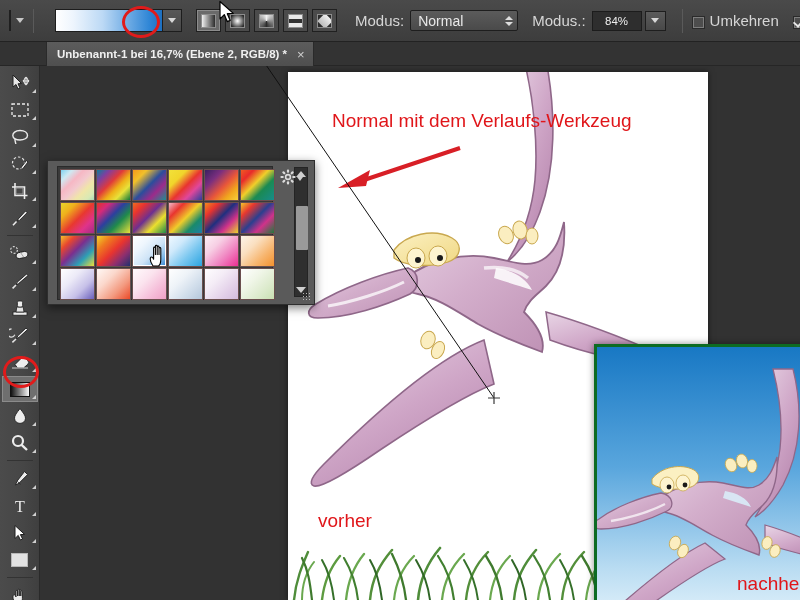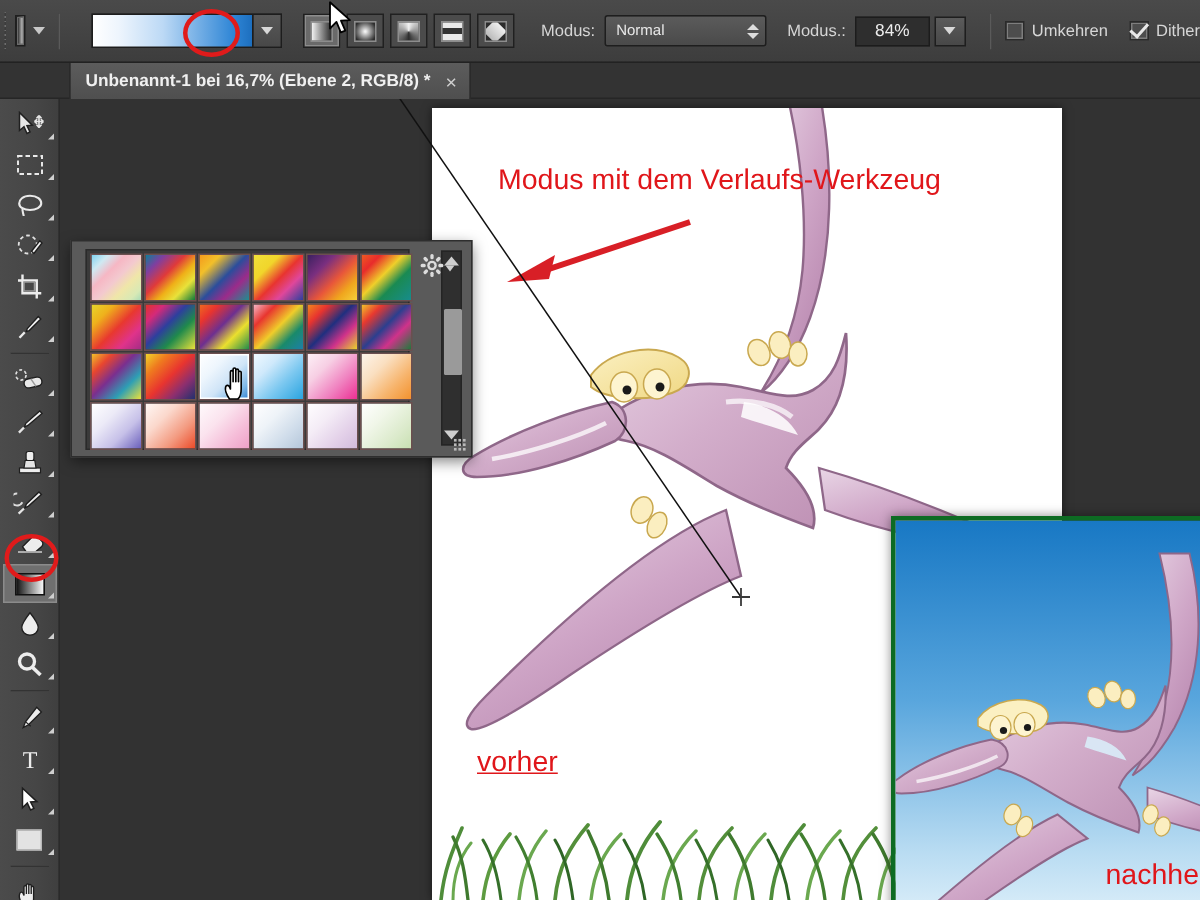--- a/index.html
+++ b/index.html
@@ -56,43 +56,43 @@
   .gtype.active { background: #6a6a6a; box-shadow: inset 0 0 0 1px #8d8d8d; }
   .gtype i { display: block; width: 15px; height: 14px; border: 1px solid #8d8d8d; }
   .gt-linear i { background: linear-gradient(to right,#f0f0f0,#2c2c2c); }
   .gt-radial i { background: radial-gradient(circle at 50% 50%,#f2f2f2 5%,#2e2e2e 85%); }
   .gt-angle  i { background: conic-gradient(from 180deg,#2c2c2c,#f2f2f2,#2c2c2c); }
   .gt-reflect i{ background: linear-gradient(to bottom,#e9e9e9 0 33%,#323232 33% 66%,#e9e9e9 66% 100%); }
   .gt-diamond i{ background: #2c2c2c; position: relative; overflow: hidden; }
   .gt-diamond i::after{ content:""; position:absolute; left:50%; top:50%; width:11px; height:11px;
     background: linear-gradient(#f0f0f0,#bbb); transform: translate(-50%,-50%) rotate(45deg); }
 
-  .lbl { color: #d6d6d6; font-size: 11px; white-space: nowrap; }
+  .lbl { color: #d6d6d6; font-size: 15px; white-space: nowrap; }
   .combo {
     height: 21px; min-width: 108px; margin-left: 6px;
     background: linear-gradient(#5b5b5b,#4a4a4a);
     border: 1px solid #1e1e1e; border-radius: 2px;
     display: flex; align-items: center; padding: 0 4px 0 7px;
-    color: #e9e9e9; font-size: 10px; justify-content: space-between;
+    color: #e9e9e9; font-size: 14px; justify-content: space-between;
   }
   .spinner { display:flex; flex-direction:column; gap:2px; margin-left:6px;}
   .spinner .up { width:0;height:0;border-left:4px solid transparent;border-right:4px solid transparent;border-bottom:4px solid #ddd;}
   .spinner .dn { width:0;height:0;border-left:4px solid transparent;border-right:4px solid transparent;border-top:4px solid #ddd;}
   .numfield {
     height: 20px; width: 50px; margin-left: 6px; background: #2e2e2e;
     border: 1px solid #1c1c1c; color: #ededed; font-size: 11.5px;
     display: flex; align-items: center; justify-content: center;
   }
   .numdrop {
     width: 21px; height: 20px; margin-left: 3px;
     background: linear-gradient(#5b5b5b,#484848); border: 1px solid #1e1e1e;
     display: flex; align-items: center; justify-content: center;
   }
   .numdrop .tri{width:0;height:0;border-left:4px solid transparent;border-right:4px solid transparent;border-top:5px solid #d8d8d8;}
-  .chk-wrap { display: flex; align-items: center; margin-left: 14px; }
+  .chk-wrap { display: flex; align-items: flex-end; margin-left: 14px; }
   .chk {
     width: 13px; height: 13px; background: #4d4d4d;
     border: 1px solid #2a2a2a; box-shadow: inset 0 0 0 1px #7e7e7e;
     position: relative; margin-right: 5px;
   }
   .chk.on::after {
     content: ""; position: absolute; left: 2px; top: -2px;
     width: 5px; height: 10px; border: solid #e8e8e8;
     border-width: 0 2px 2px 0; transform: rotate(42deg);
   }
@@ -521,28 +521,28 @@
           <path d="M346 62 C348 42 356 28 368 16" stroke="#6aa84f" stroke-width="2.3"></path>
           <path d="M358 62 C356 44 350 30 342 18" stroke="#417f30" stroke-width="2.2"></path>
           <path d="M370 62 C372 40 380 26 392 14" stroke="#538f3a" stroke-width="2.4"></path>
           <path d="M382 62 C380 46 374 32 368 22" stroke="#35702a" stroke-width="2"></path>
           <path d="M394 62 C396 42 404 28 414 18" stroke="#6aa84f" stroke-width="2.2"></path>
           <path d="M406 62 C404 44 398 30 390 18" stroke="#3f7a2e" stroke-width="2.3"></path>
           <path d="M416 62 C418 44 414 30 408 20" stroke="#4f8d3a" stroke-width="2"></path>
         </g>
       </svg>
 
-      <div class="anno-text" style="left:44px; top:38px;">Modus mit dem Verlaufs-Werkzeug</div>
+      <div class="anno-text" style="left:44px; top:38px;">Normal mit dem Verlaufs-Werkzeug</div>
 
       <svg style="position:absolute;left:42px;top:72px" width="140" height="48" viewBox="0 0 140 48">
         <path d="M130 4 L28 38" stroke="#d81f26" stroke-width="4" fill="none"></path>
         <path d="M8 44 L40 26 L36 42 Z" fill="#d81f26"></path>
       </svg>
 
-      <div class="anno-text" style="left:30px; top:426px;text-decoration:underline;">vorher</div>
+      <div class="anno-text" style="left:30px; top:438px;">vorher</div>
     </div>
 
     <svg style="position:absolute;left:0;top:0;width:760px;height:534px" class="crosshair">
       <line x1="224" y1="-4" x2="454" y2="332" stroke="#111" stroke-width="1"></line>
       <path d="M448 332 h12 M454 326 v12" stroke="#3a3a3a" stroke-width="1.2"></path>
     </svg>
 
     <div class="inset">
       <svg viewBox="0 0 240 316" width="240" height="316" style="position:absolute;left:0;top:0">
         <defs>

